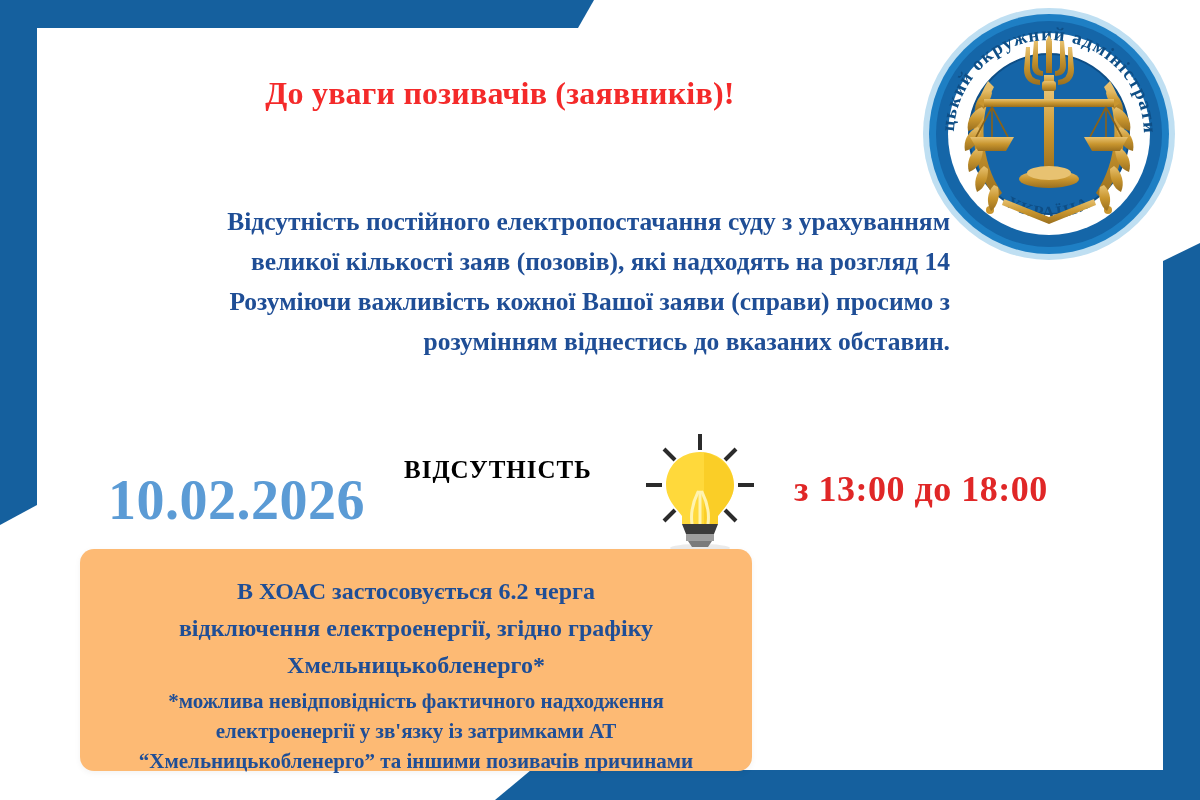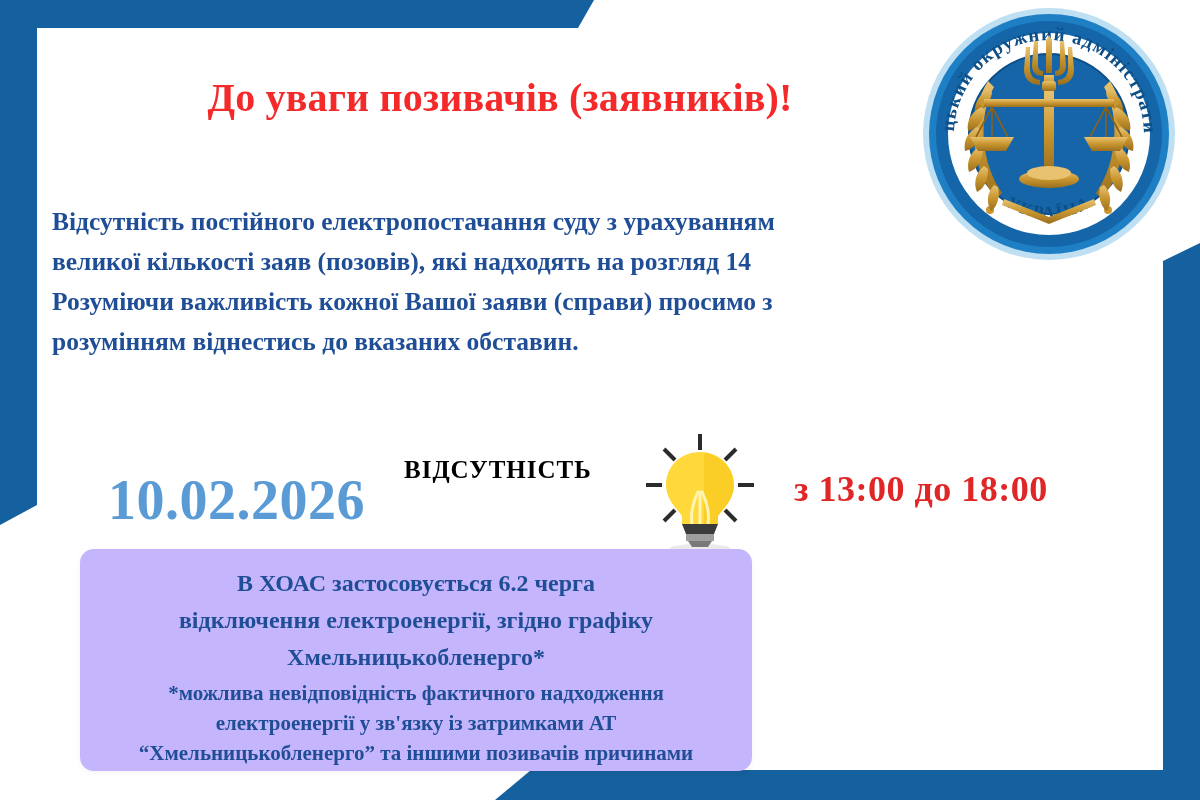--- a/index.html
+++ b/index.html
@@ -52,33 +52,33 @@
   }
 
   
   .title {
     position: absolute;
     left: 60px;
     top: 76px;
     width: 880px;
     text-align: center;
     color: #F42A2A;
-    font-size: 40px;
+    font-size: 32px;
     font-weight: bold;
     letter-spacing: 0.2px;
     line-height: 1.1;
   }
 
   
   .body-text {
     position: absolute;
     left: 52px;
     top: 202px;
     width: 898px;
-    text-align: left;
+    text-align: right;
     color: #1F4E96;
     font-size: 25.5px;
     font-weight: bold;
     line-height: 40px;
   }
   .body-text p { margin: 0; }
 
   
   .date-value {
     position: absolute;
@@ -117,24 +117,24 @@
     height: 125px;
   }
 
   
   .note-box {
     position: absolute;
     left: 80px;
     top: 549px;
     width: 672px;
     height: 222px;
-    background: #c4b5fd;
+    background: #fdba74;
     border-radius: 14px;
     box-shadow: 0 2px 6px rgba(0,0,0,0.05);
-    padding-top: 12px;
+    padding-top: 20px;
     box-sizing: border-box;
   }
   .note-main {
     text-align: center;
     color: #1F4E96;
     font-size: 24px;
     font-weight: bold;
     line-height: 37px;
     margin: 4px 18px 0 18px;
   }

